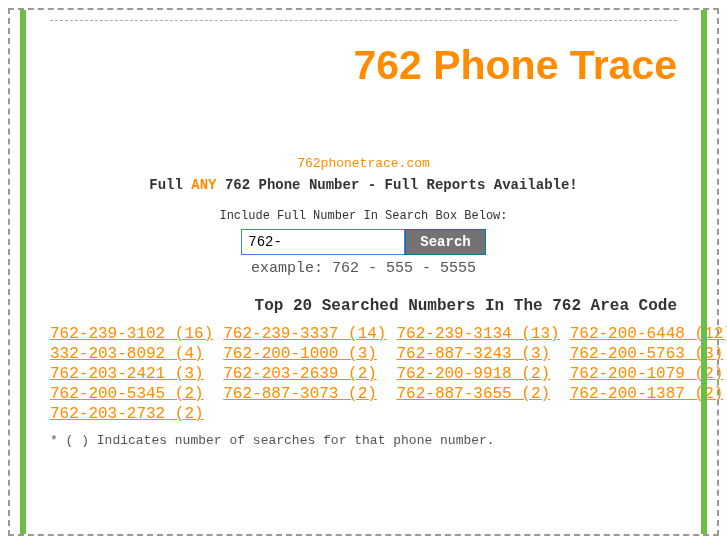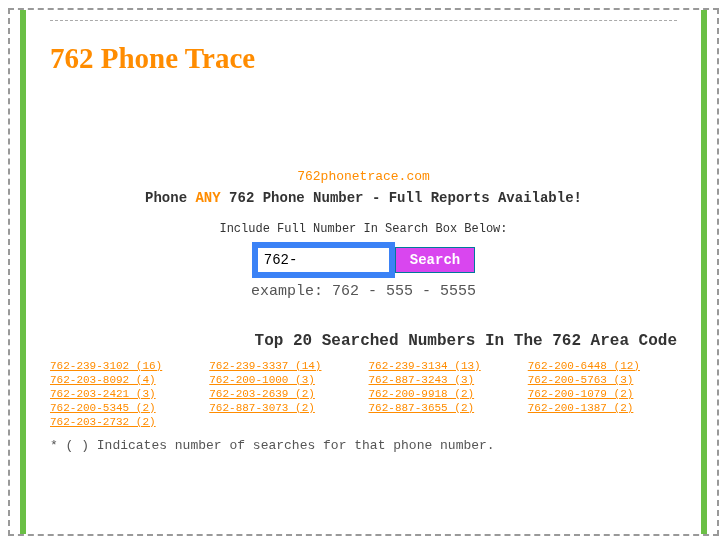--- a/index.html
+++ b/index.html
@@ -30,68 +30,68 @@
       top: 0;
       bottom: 0;
       width: 4px;
       border-left: 3px solid #6abf45;
       border-right: 3px solid #6abf45;
     }
     .content {
       padding: 10px 40px 20px 40px;
     }
     .page-title {
-      text-align: left;
+      text-align: right;
       color: #ff8c00;
-      font-size: 29px;
+      font-size: 41px;
       font-weight: bold;
-      font-family: Liberation Serif, serif;
+      font-family: Liberation Sans, sans-serif;
       padding: 20px 0 15px 0;
     }
     .site-url {
       text-align: center;
       color: #ff8c00;
       font-size: 13px;
       margin-bottom: 6px;
-      margin-top: 79px;
+      margin-top: 52px;
     }
     .tagline {
       text-align: center;
       font-weight: bold;
       font-size: 14px;
       margin-bottom: 16px;
     }
     .tagline .any {
       color: #ff8c00;
     }
     .search-section {
       text-align: center;
-      margin-bottom: 32px;
+      margin-bottom: 20px;
     }
     .search-label {
       font-size: 12px;
       margin-bottom: 6px;
     }
     .search-row {
       display: flex;
       align-items: center;
       justify-content: center;
       gap: 0;
       margin-bottom: 5px;
     }
     .search-input {
-      border: 6px solid #3b82f6;
+      border: 1px solid #3b82f6;
       padding: 4px 6px;
       font-family: 'Courier New', Courier, monospace;
       font-size: 14px;
-      width: 143px;
+      width: 164px;
       outline: none;
     }
     .search-button {
-      background: #d946ef;
+      background: #737373;
       color: #fff;
       border: 1px solid #007a9a;
       padding: 4px 14px;
       font-family: 'Courier New', Courier, monospace;
       font-size: 14px;
       cursor: pointer;
       font-weight: bold;
     }
     .search-example {
       font-size: 15px;
@@ -107,21 +107,21 @@
     .numbers-grid {
       display: grid;
       grid-template-columns: repeat(4, 1fr);
       gap: 2px 10px;
       margin-bottom: 10px;
     }
     .number-link {
       color: #ff8c00;
       text-decoration: underline;
       cursor: pointer;
-      font-size: 11px;
+      font-size: 16px;
       white-space: nowrap;
     }
     .footnote {
       font-size: 13px;
       color: #555;
       margin-top: 8px;
     }
     .divider-top {
       height: 2px;
       border-top: 1px dashed #aaa;
@@ -134,40 +134,40 @@
 <div class="outer-border">
   <div class="left-bar"></div>
   <div class="right-bar"></div>
   <div class="content">
     <div class="divider-top"></div>
     <h1 class="page-title">762 Phone Trace</h1>
 
     <div class="site-url">762phonetrace.com</div>
 
     <div class="tagline">
-      <span>Phone </span><span class="any">ANY</span><span> 762 Phone Number - Full Reports Available!</span>
+      <span>Full </span><span class="any">ANY</span><span> 762 Phone Number - Full Reports Available!</span>
     </div>
 
     <div class="search-section">
       <div class="search-label">Include Full Number In Search Box Below:</div>
       <div class="search-row">
         <input class="search-input" type="text" value="762-" placeholder="762-" style="">
         <button class="search-button">Search</button>
       </div>
       <div class="search-example">example: 762 - 555 - 5555</div>
     </div>
 
     <div class="top-numbers-title">Top 20 Searched Numbers In The 762 Area Code</div>
 
     <div class="numbers-grid" id="numbers-grid">
         <a class="number-link" href="#">762-239-3102 (16)</a>
         <a class="number-link" href="#">762-239-3337 (14)</a>
         <a class="number-link" href="#">762-239-3134 (13)</a>
         <a class="number-link" href="#">762-200-6448 (12)</a>
-        <a class="number-link" href="#">762-203-8092 (4)</a>
+        <a class="number-link" href="#">332-203-8092 (4)</a>
         <a class="number-link" href="#">762-200-1000 (3)</a>
         <a class="number-link" href="#">762-887-3243 (3)</a>
         <a class="number-link" href="#">762-200-5763 (3)</a>
         <a class="number-link" href="#">762-203-2421 (3)</a>
         <a class="number-link" href="#">762-203-2639 (2)</a>
         <a class="number-link" href="#">762-200-9918 (2)</a>
         <a class="number-link" href="#">762-200-1079 (2)</a>
         <a class="number-link" href="#">762-200-5345 (2)</a>
         <a class="number-link" href="#">762-887-3073 (2)</a>
         <a class="number-link" href="#">762-887-3655 (2)</a>

